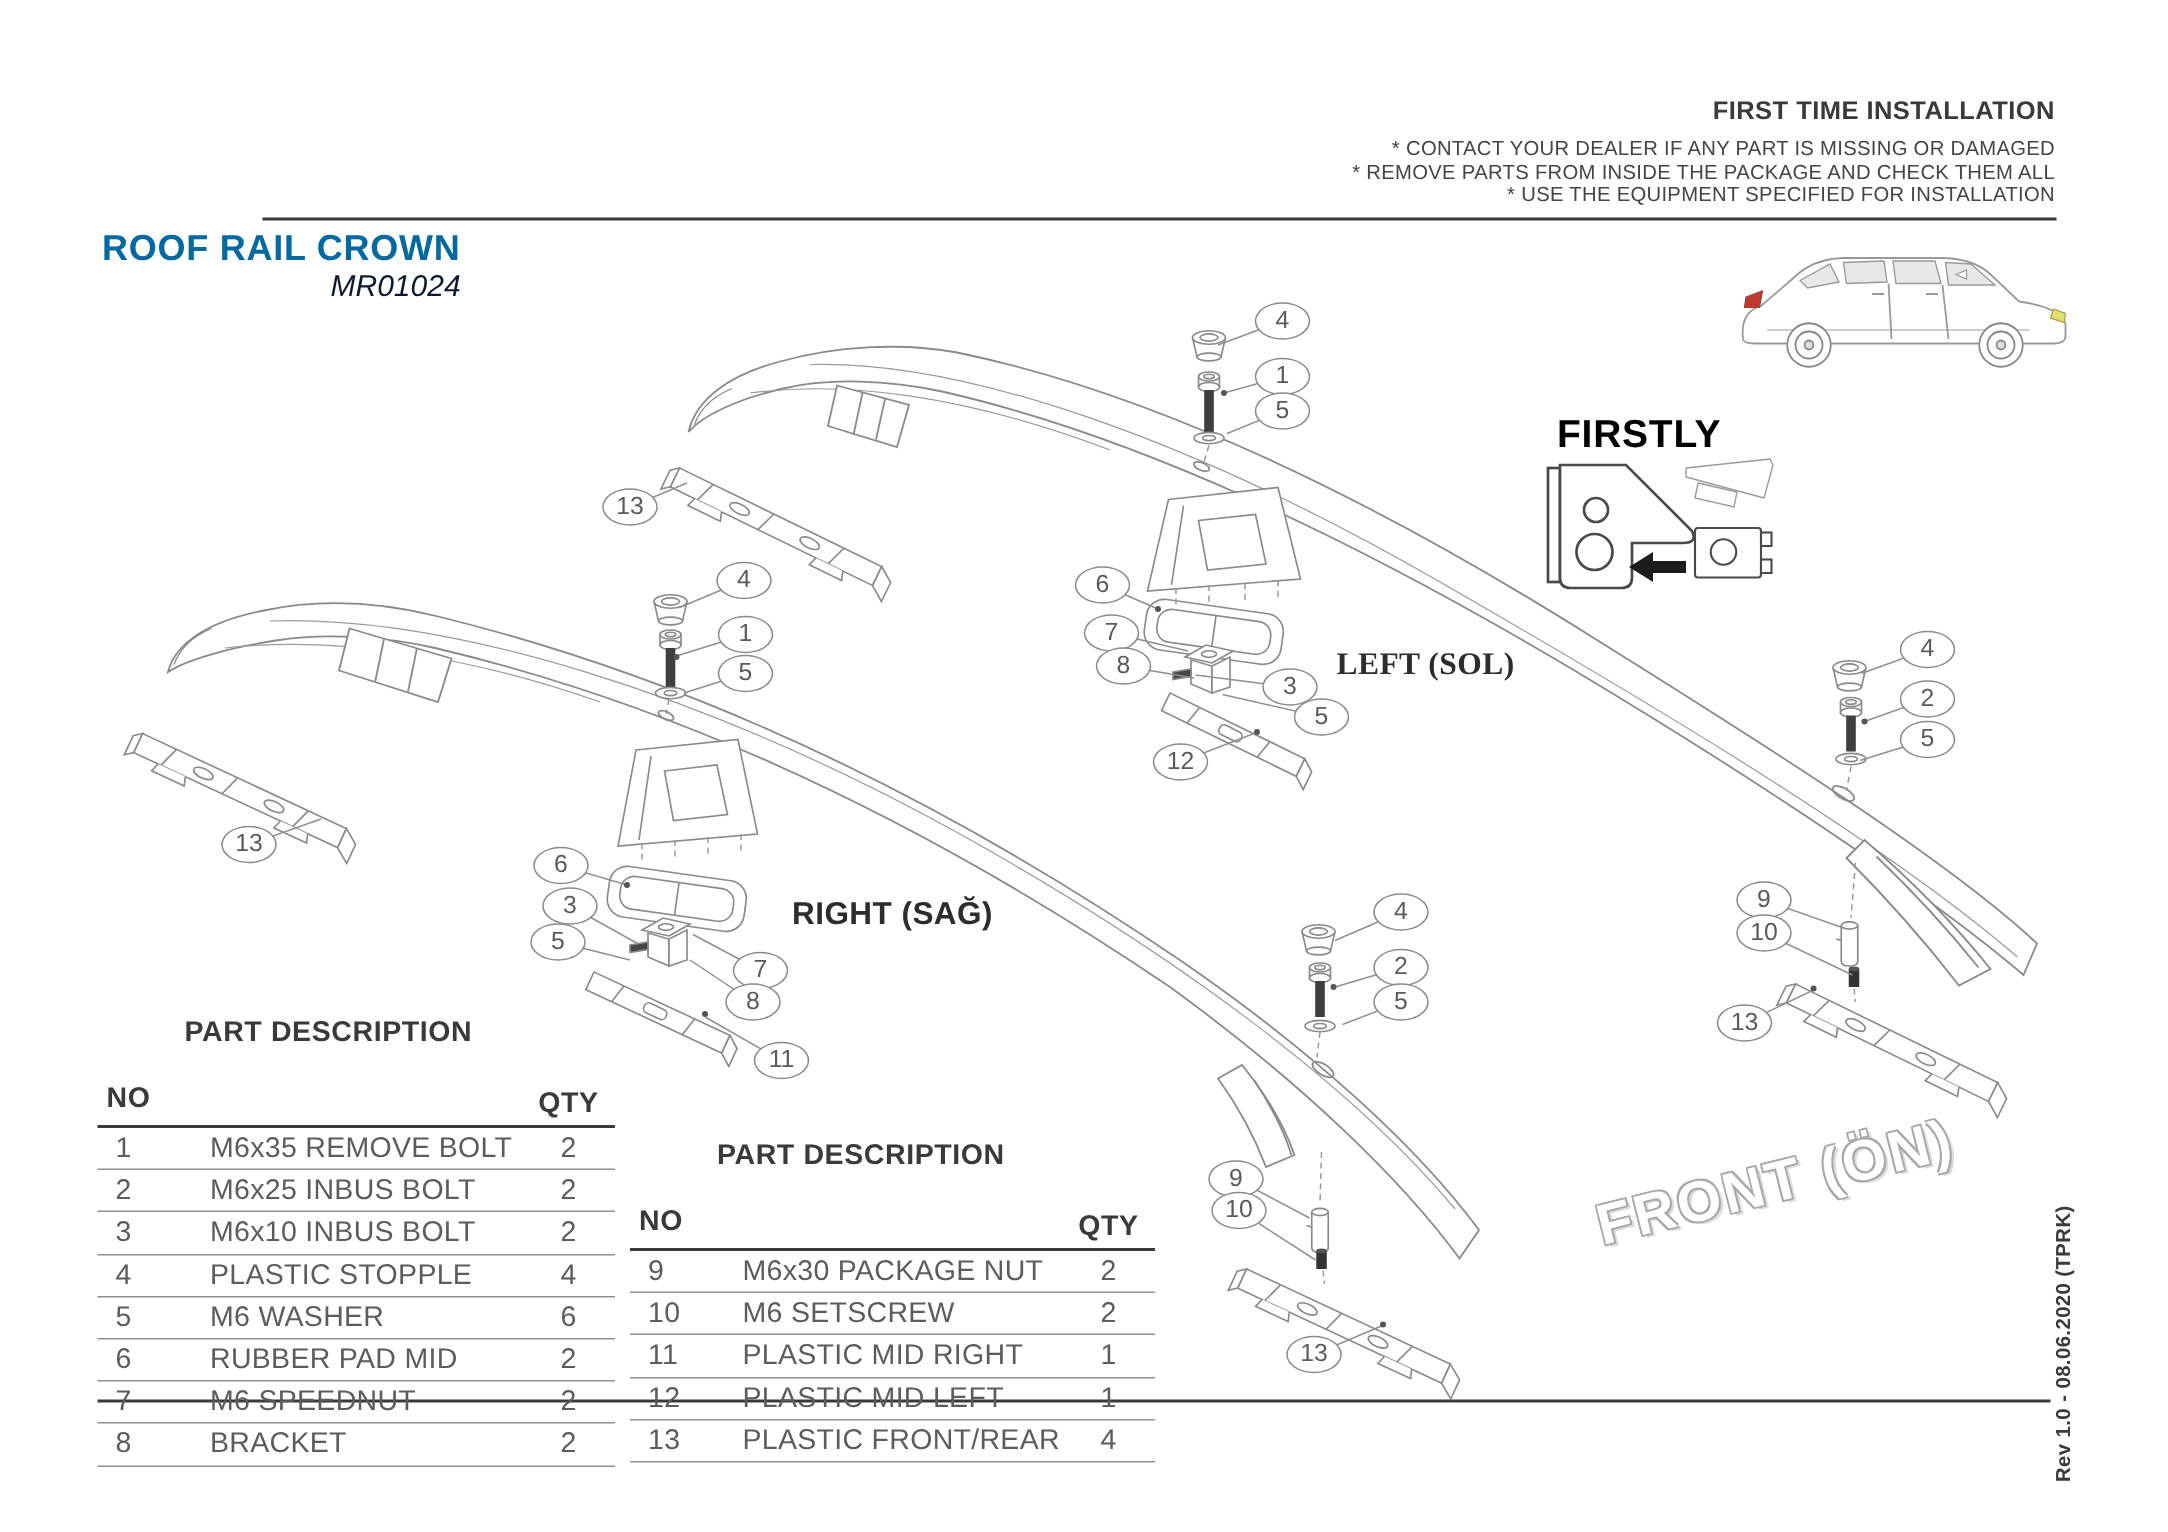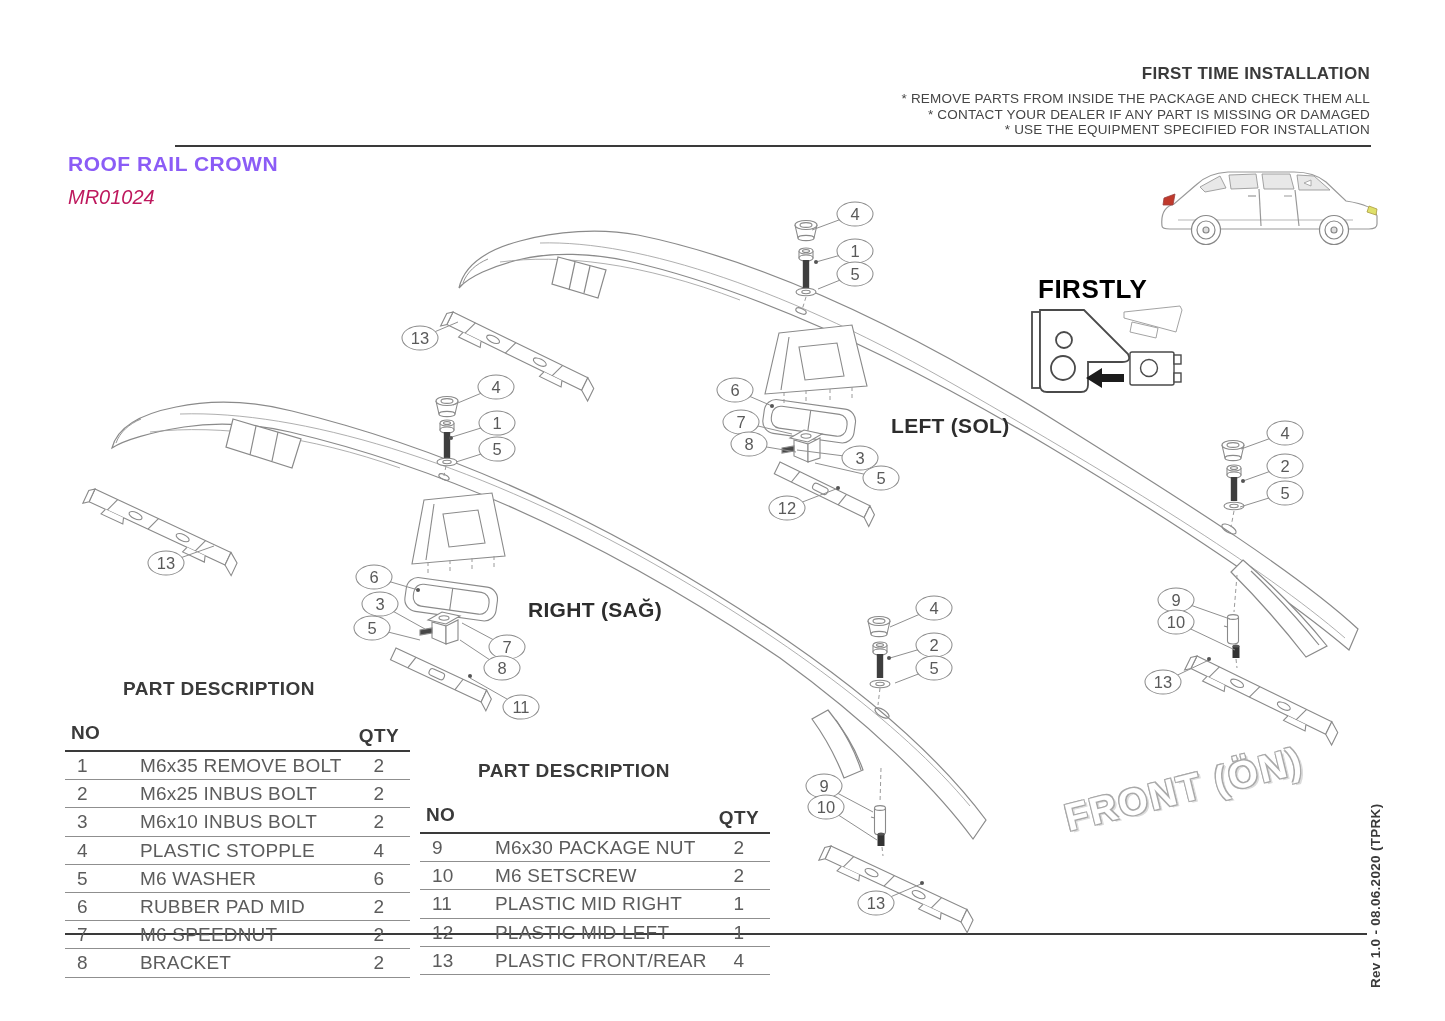--- a/index.html
+++ b/index.html
@@ -7,29 +7,29 @@
         font-family:"Liberation Sans", sans-serif;color:#3a3a3a;border-radius:15px;}
   
   .hdr{position:absolute;right:75px;top:64px;text-align:right;}
   .hdr-title{font-size:17px;font-weight:bold;letter-spacing:.3px;color:#3a3a3a;margin-bottom:7px;}
   .hdr-note{font-size:13.5px;line-height:15.5px;color:#454545;letter-spacing:.2px;}
   .rule{position:absolute;background:#3a3a3a;}
   #top-rule{left:175px;top:145px;width:1196px;height:2px;}
   #bottom-rule{left:65px;top:933px;width:1302px;height:2px;}
   
   .prod{position:absolute;left:68px;top:152px;}
-  .prod-name{font-size:21px;font-weight:bold;letter-spacing:.5px;color:#8b5cf6;}
-  .prod-code{font-size:20px;font-style:italic;color:#be185d;margin-top:10px;}
+  .prod-name{font-size:24px;font-weight:bold;letter-spacing:.5px;color:#0369a1;}
+  .prod-code{font-size:20px;font-style:italic;color:#0f172a;margin-top:0;text-align:right;}
   
   .veh{position:absolute;right:75px;top:260px;text-align:right;font-size:19px;line-height:21px;font-weight:600;color:#333;}
   
   .firstly-label{position:absolute;left:1038px;top:274px;font-size:26px;font-weight:bold;letter-spacing:.5px;color:#000000;}
   
   .side-label{position:absolute;font-size:21px;font-weight:bold;color:#2d2d2d;letter-spacing:.3px;}
-  #label-left{left:891px;top:414px;}
+  #label-left{left:891px;top:430px;font-family:Liberation Serif, serif;}
   #label-right{left:528px;top:598px;}
   
   .front-label{position:absolute;left:1062px;top:768px;font-size:38px;font-weight:bold;letter-spacing:2px;
     color:#ffffff;transform:rotate(-14deg);
     text-shadow:-1.2px -1.2px 0 #a9a9a9,1.2px -1.2px 0 #a9a9a9,-1.2px 1.2px 0 #a9a9a9,1.2px 1.2px 0 #a9a9a9,2.5px 2.5px 0 #dcdcdc;}
   
   .rev{position:absolute;left:1368px;top:988px;transform:rotate(-90deg);transform-origin:0 0;
        white-space:nowrap;font-size:13.5px;font-weight:bold;letter-spacing:.3px;color:#3a3a3a;}
   
   .ptable{position:absolute;}
@@ -51,22 +51,22 @@
   .abs{position:absolute;}
   svg{display:block;}
 </style>
 </head>
 <body>
 
 <div class="page">
 
   <div class="hdr">
     <div class="hdr-title">FIRST TIME INSTALLATION</div>
+    <div class="hdr-note">* CONTACT YOUR DEALER IF ANY PART IS MISSING OR DAMAGED</div>
     <div class="hdr-note">* REMOVE PARTS FROM INSIDE THE PACKAGE AND CHECK THEM ALL</div>
-    <div class="hdr-note">* CONTACT YOUR DEALER IF ANY PART IS MISSING OR DAMAGED</div>
     <div class="hdr-note">* USE THE EQUIPMENT SPECIFIED FOR INSTALLATION</div>
   </div>
   <div class="rule" id="top-rule"></div>
   <div class="rule" id="bottom-rule"></div>
 
   <div class="prod">
     <div class="prod-name">ROOF RAIL CROWN</div>
     <div class="prod-code">MR01024</div>
   </div>
 

